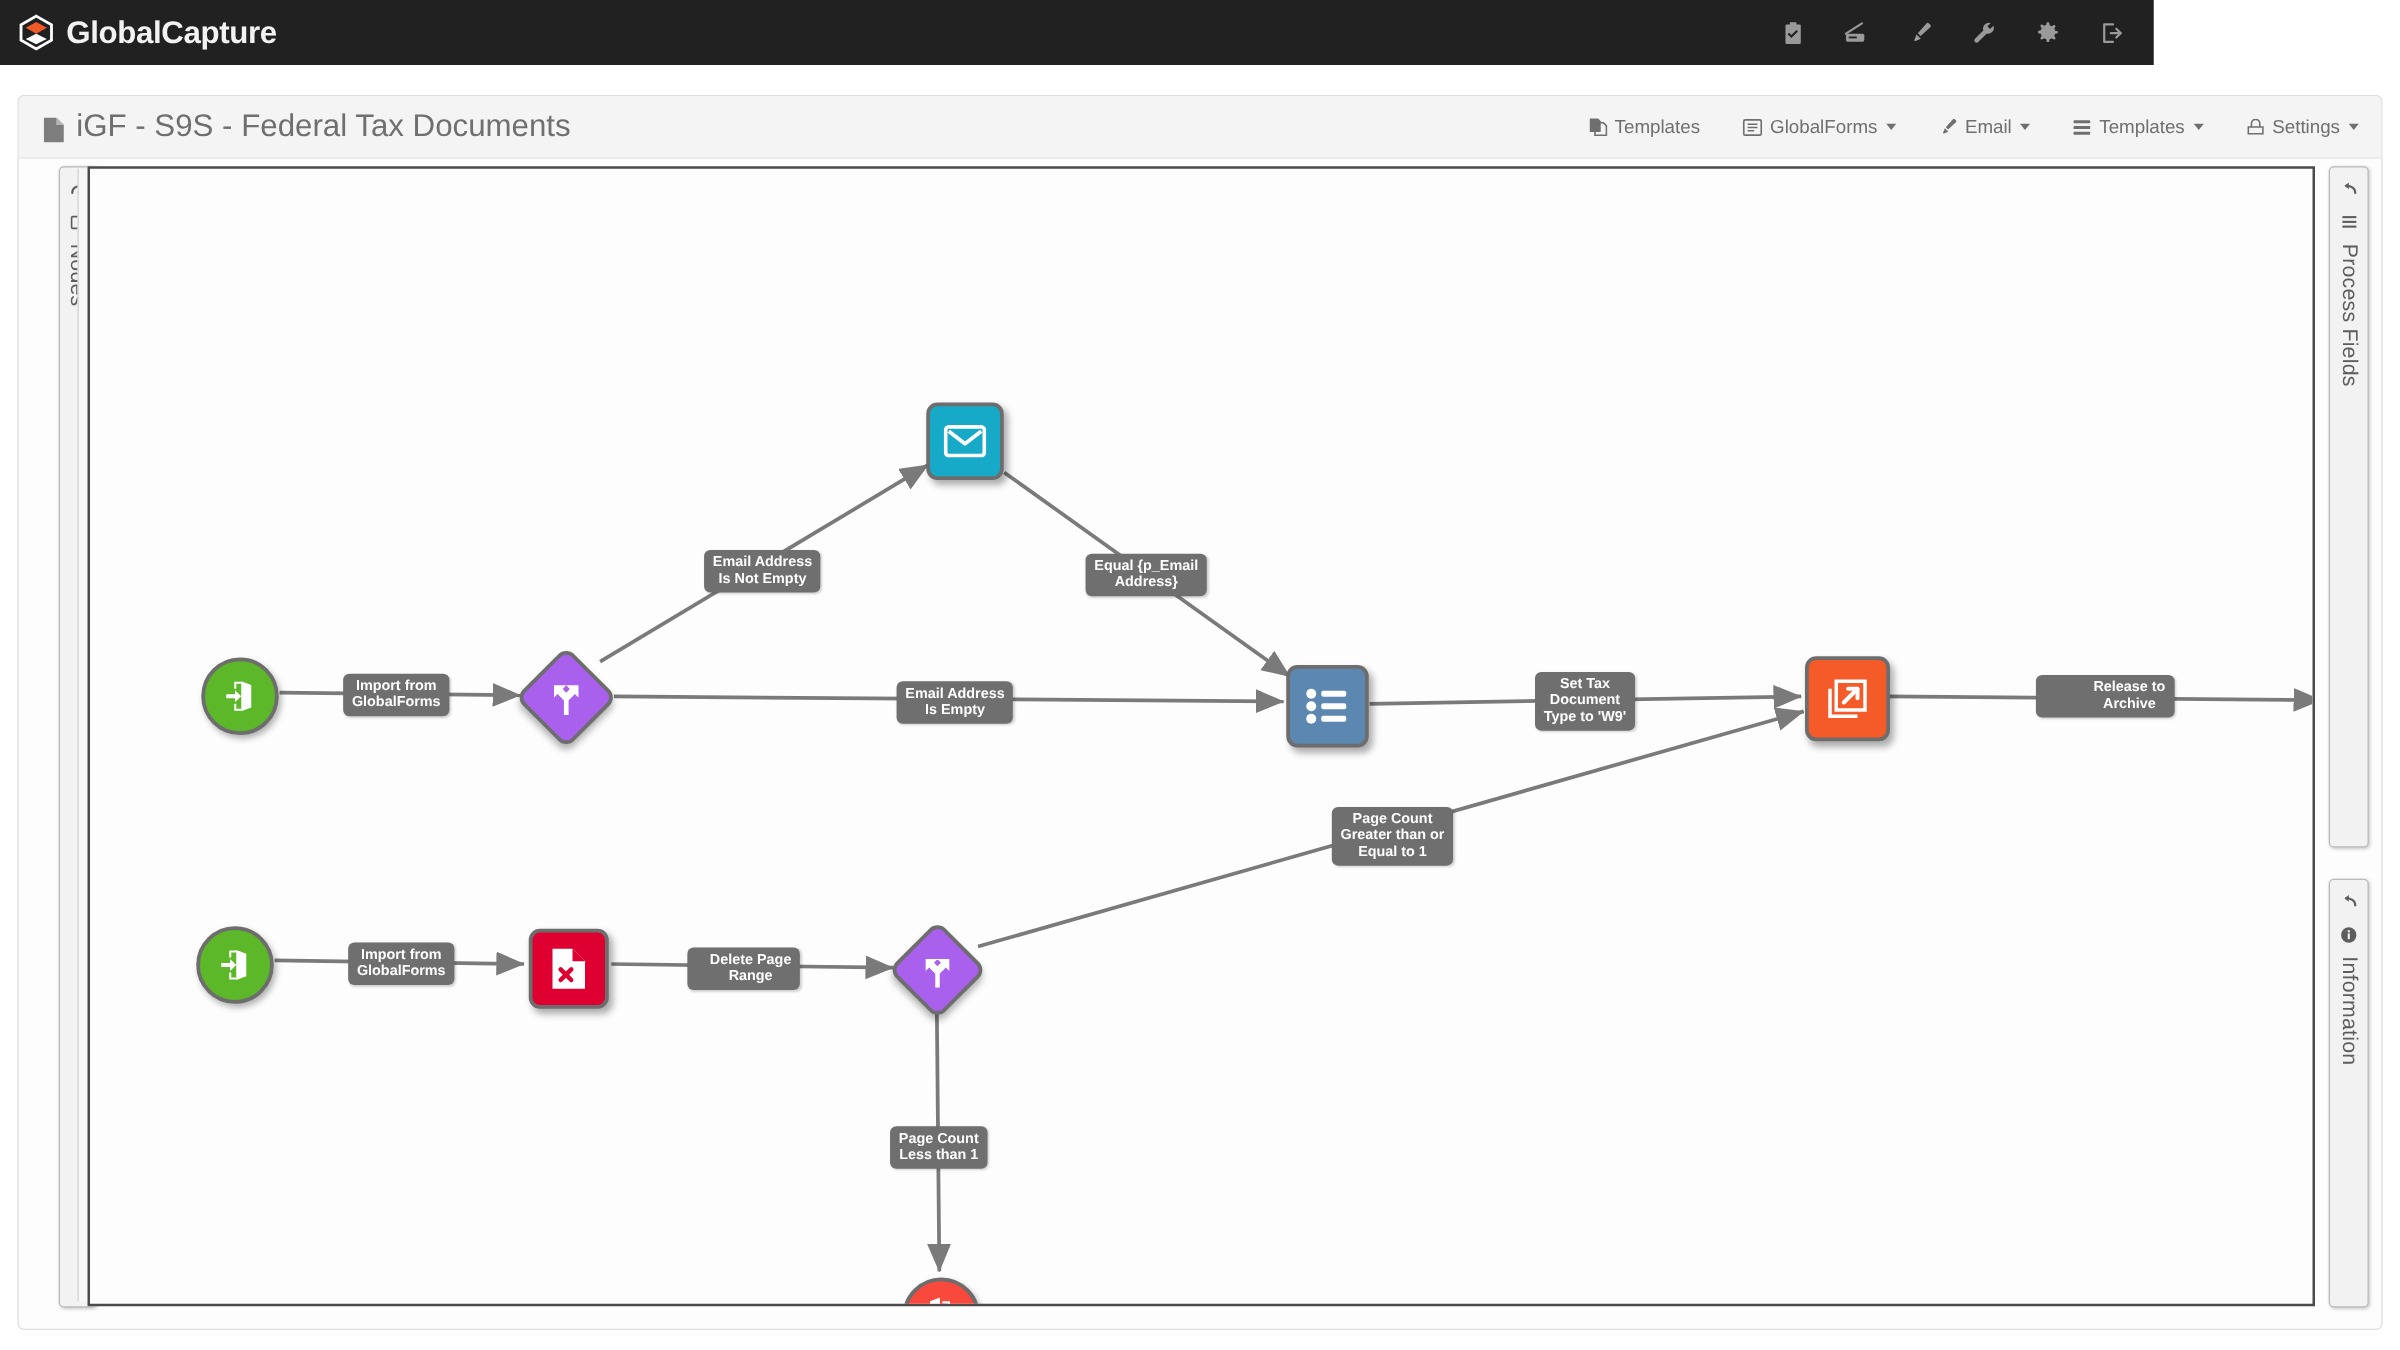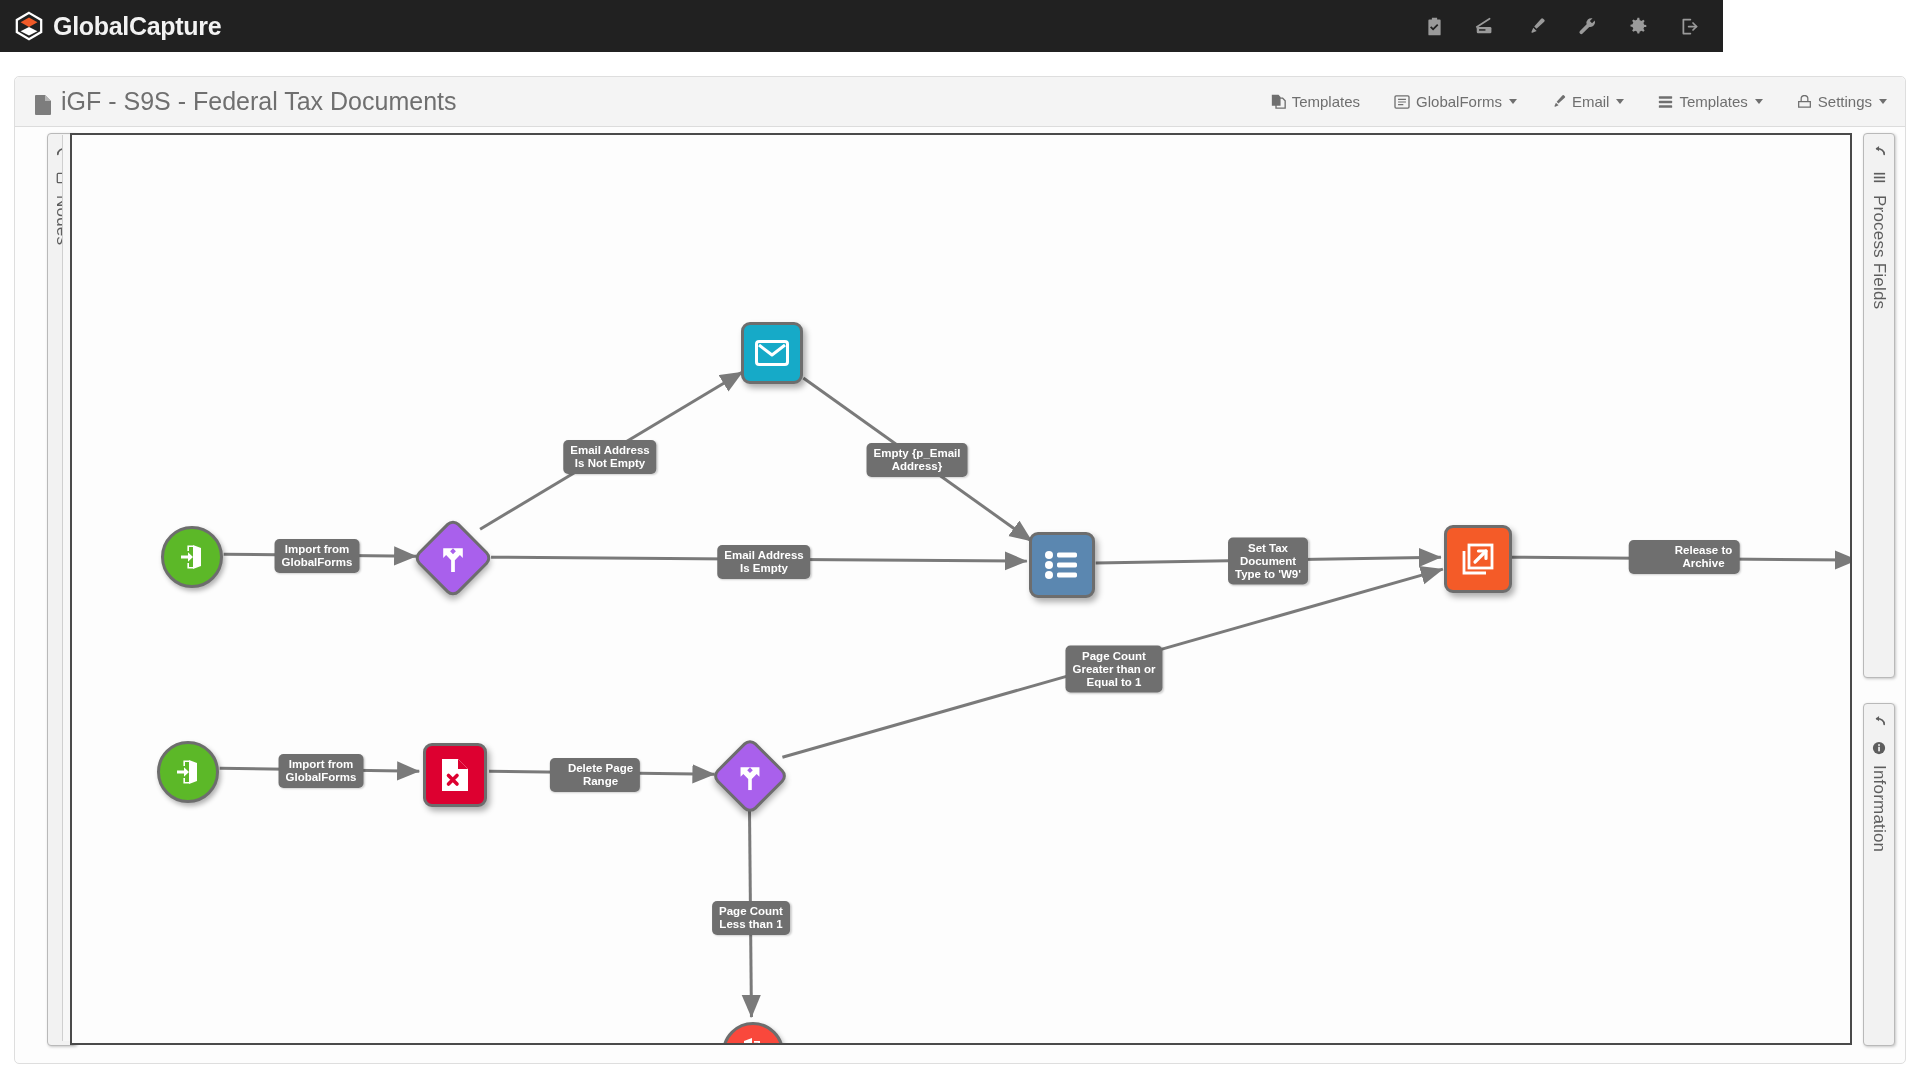--- a/index.html
+++ b/index.html
@@ -468,21 +468,21 @@
               <path d="M16 13.4h6v-3.2l5 4.8-5 4.8v-3.2h-6z"></path>
             </svg>
           </span>
         </div>
       </div>
 
       <div class="edge-label" style="left:245px; top:421px;">Import from
 GlobalForms</div>
       <div class="edge-label" style="left:538px; top:322px;">Email Address
 Is Not Empty</div>
-      <div class="edge-label" style="left:845px; top:325px;">Empty {p_Email
+      <div class="edge-label" style="left:845px; top:325px;">Equal {p_Email
 Address}</div>
       <div class="edge-label" style="left:692px; top:427px;">Email Address
 Is Empty</div>
       <div class="edge-label" style="left:1196px; top:426px;">Set Tax
 Document
 Type to 'W9'</div>
       <div class="edge-label" style="left:1612px; top:422px;padding-left:46px;">Release to
 Archive</div>
       <div class="edge-label" style="left:249px; top:636px;">Import from
 GlobalForms</div>

